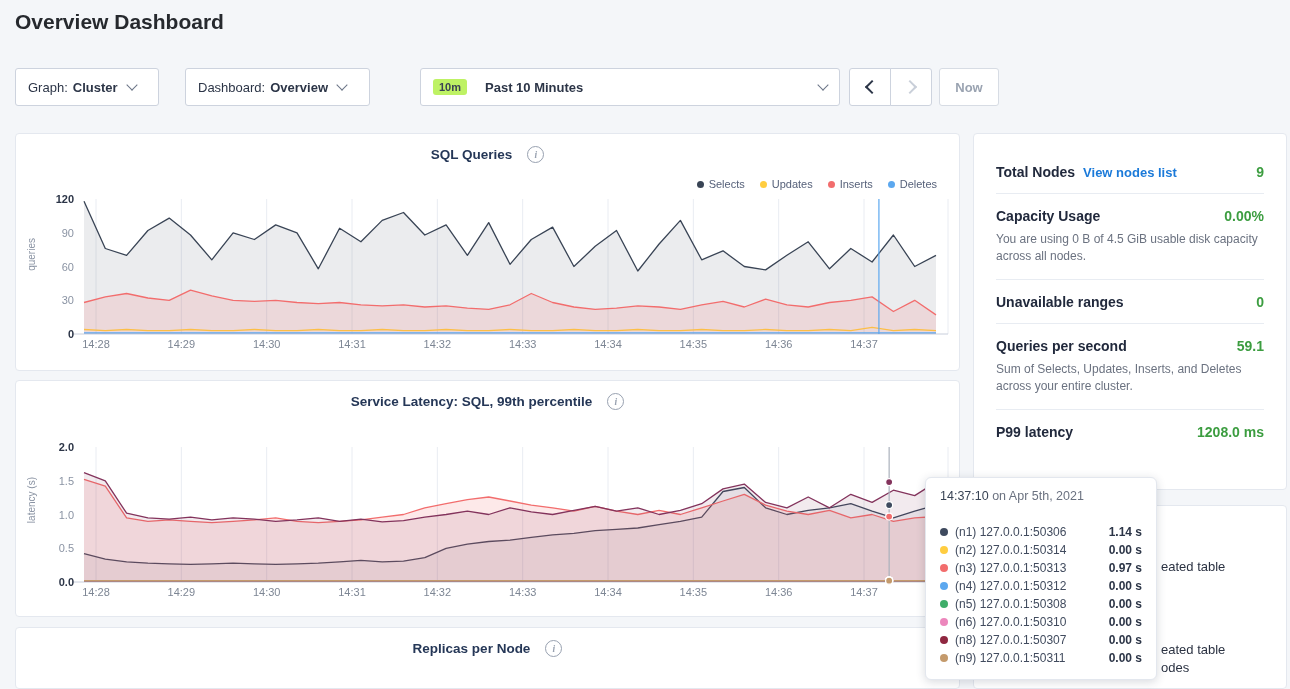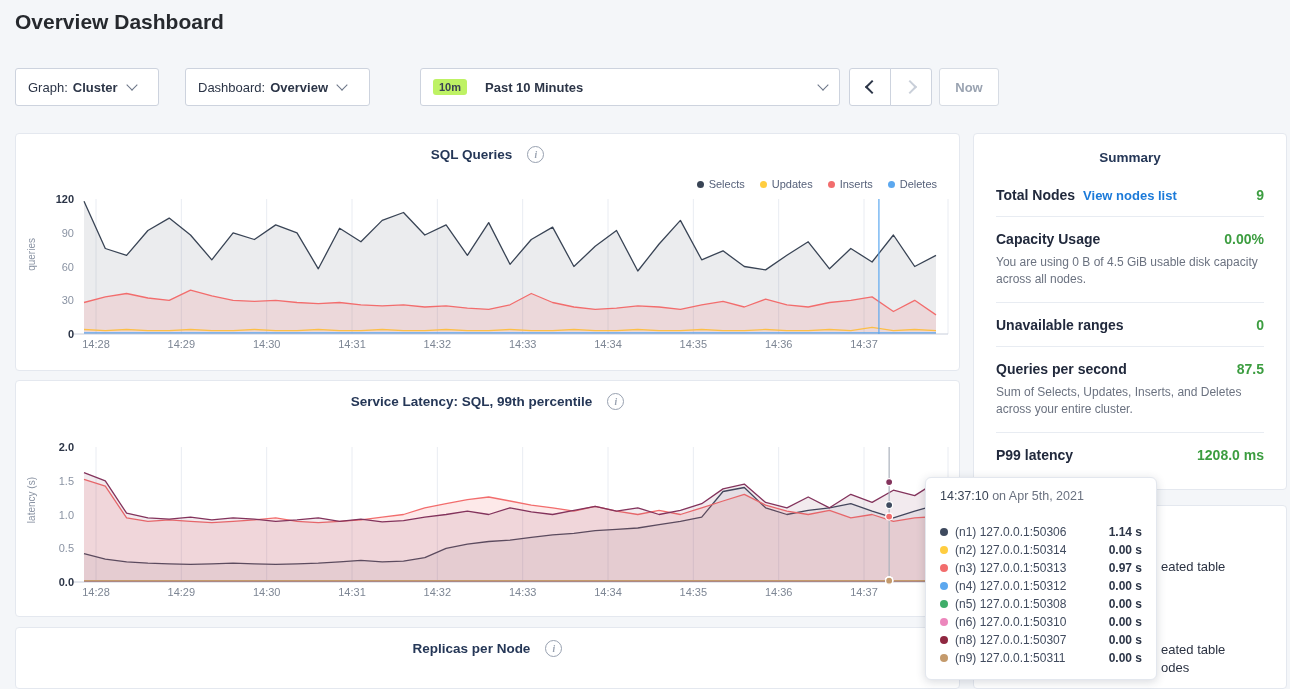--- a/index.html
+++ b/index.html
@@ -257,21 +257,20 @@
   </section>
 
   <section class="panel" id="panel-replicas">
     <div class="chart-title">
       <span>Replicas per Node</span>
       <span class="info">i</span>
     </div>
   </section>
 
   <aside class="panel" id="panel-summary">
-    <div class="sum-title">Summary</div>
 
     <div class="sum-sec">
       <div class="sum-row">
         <span class="sum-label">Total Nodes</span>
         <a class="sum-link">View nodes list</a>
         <span class="sum-val">9</span>
       </div>
     </div>
 
     <div class="sum-sec">
@@ -285,21 +284,21 @@
     <div class="sum-sec">
       <div class="sum-row">
         <span class="sum-label">Unavailable ranges</span>
         <span class="sum-val">0</span>
       </div>
     </div>
 
     <div class="sum-sec">
       <div class="sum-row">
         <span class="sum-label">Queries per second</span>
-        <span class="sum-val">87.5</span>
+        <span class="sum-val">59.1</span>
       </div>
       <div class="sum-desc">Sum of Selects, Updates, Inserts, and Deletes across your entire cluster.</div>
     </div>
 
     <div class="sum-sec">
       <div class="sum-row">
         <span class="sum-label">P99 latency</span>
         <span class="sum-val">1208.0 ms</span>
       </div>
     </div>

